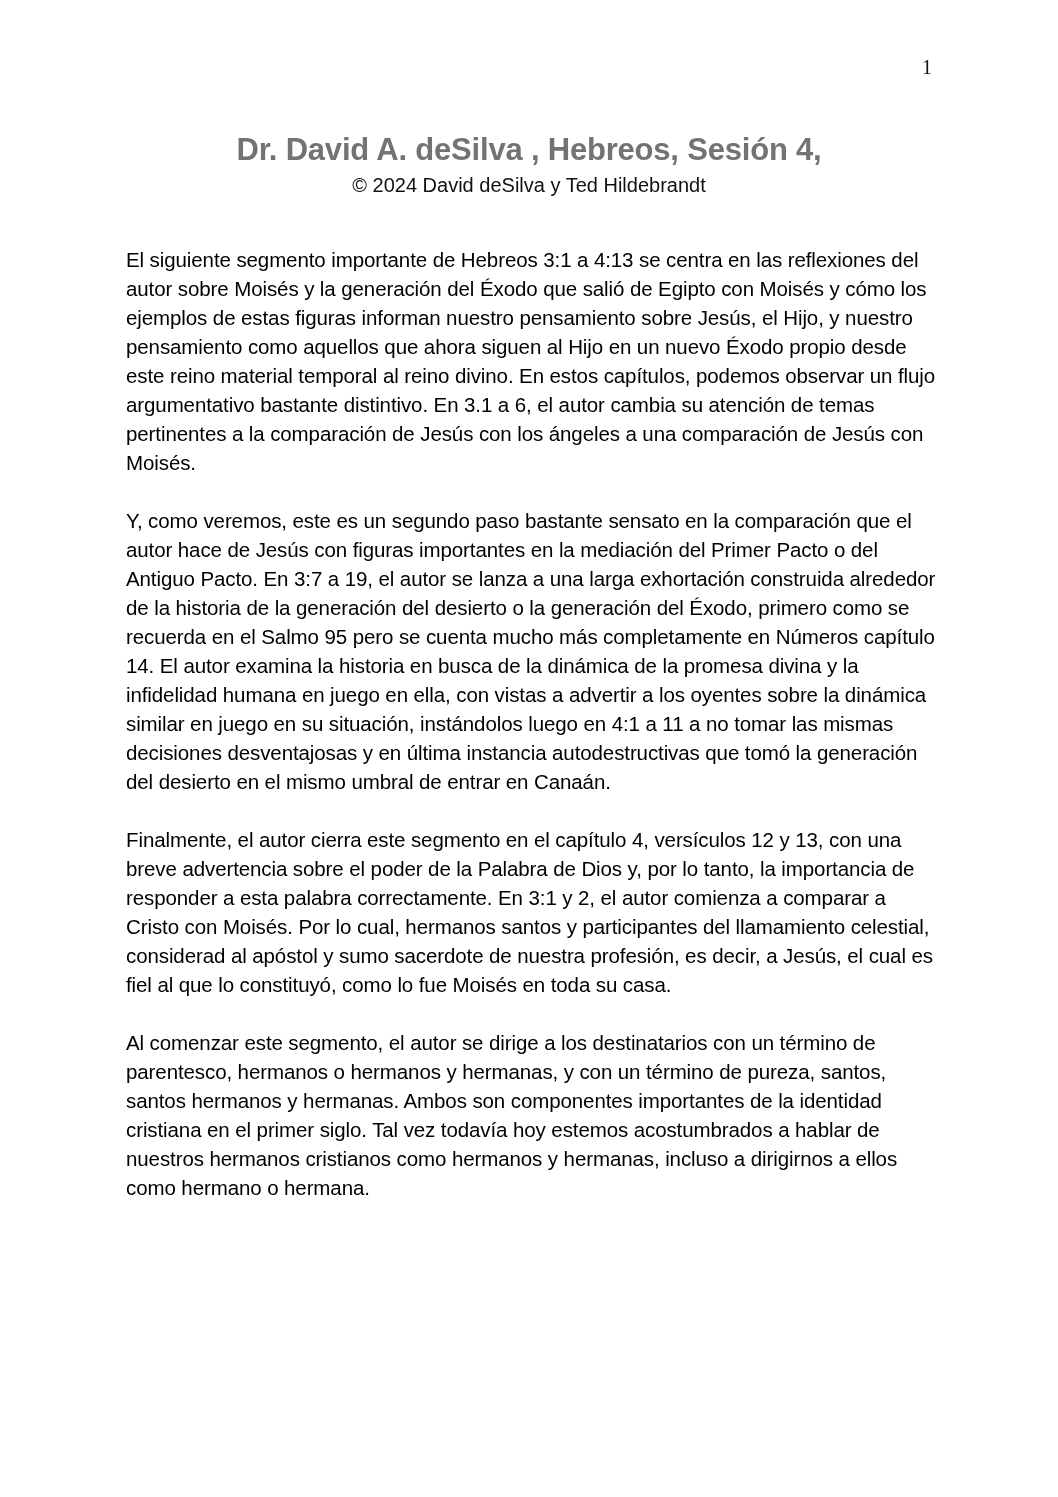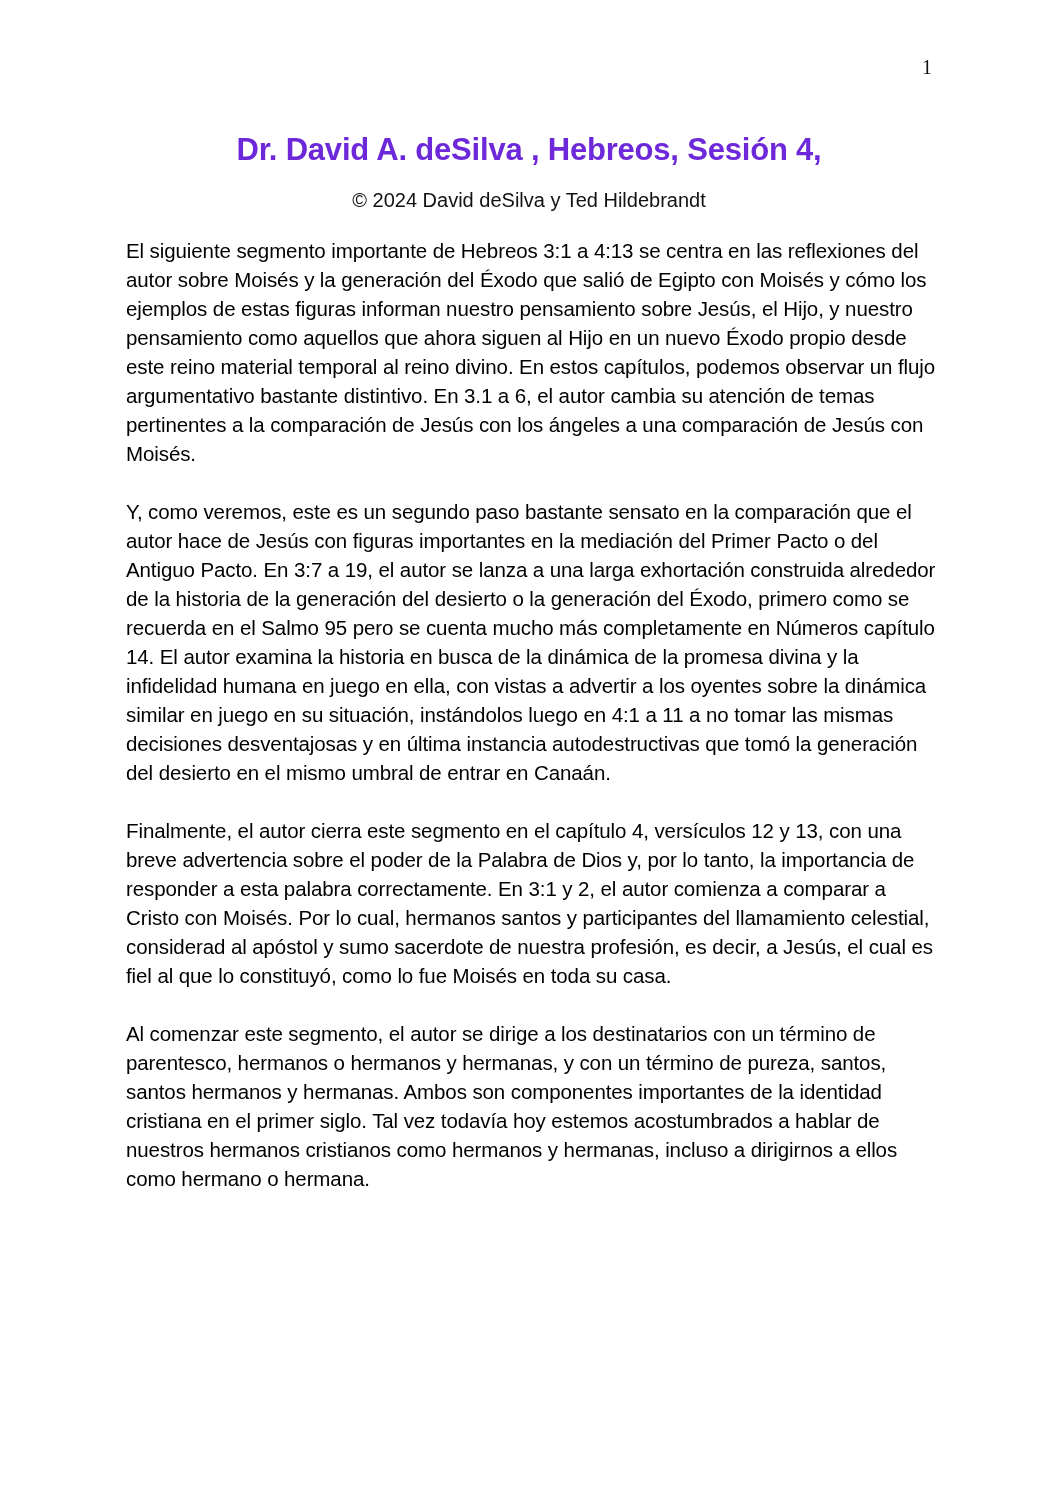--- a/index.html
+++ b/index.html
@@ -27,32 +27,32 @@
   }
   .title-block {
     margin-top: 126px;
     text-align: center;
     padding: 0 70px;
   }
   .title-line {
     font-size: 31px;
     font-weight: 700;
     line-height: 47px;
-    color: #6d28d9;
+    color: #737373;
     letter-spacing: -0.2px;
   }
   .copyright-line {
-    margin-top: 16px;
+    margin-top: 1px;
     font-size: 20px;
     font-weight: 400;
     color: #111111;
     text-align: center;
   }
   .body-text {
-    margin: 24px auto 0 auto;
+    margin: 48px auto 0 auto;
     width: 812px;
     margin-left: 126px;
     text-align: left;
   }
   .body-text p {
     margin: 0 0 29px 0;
     font-size: 20.5px;
     line-height: 29px;
     color: #000000;
     letter-spacing: -0.1px;

